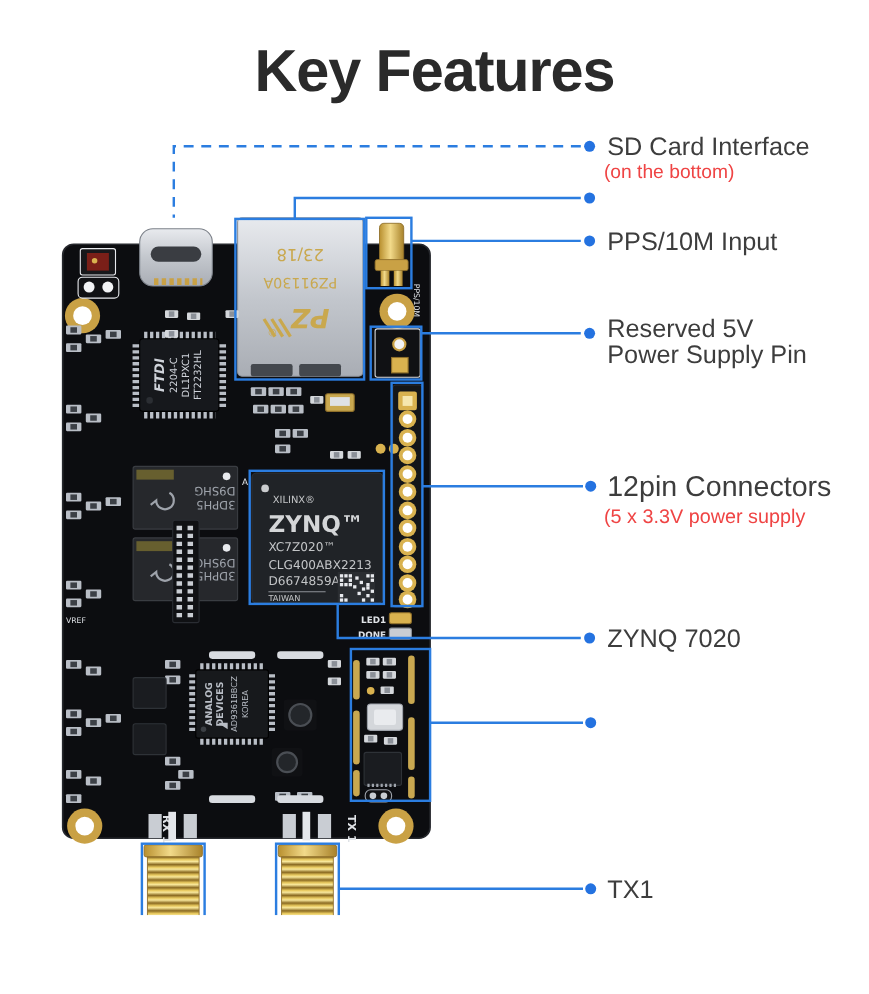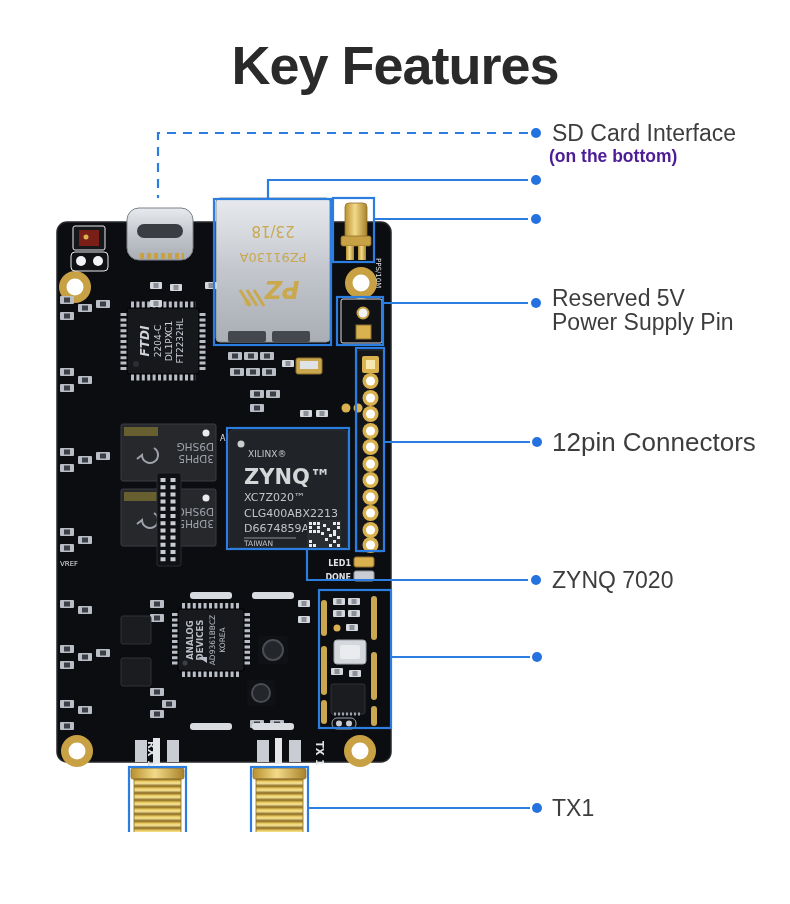--- a/index.html
+++ b/index.html
@@ -1,21 +1,21 @@
 <!DOCTYPE html>
 <html><head>
 <meta charset="utf-8">
 <style>
   html,body{margin:0;padding:0;background:#ffffff;}
   .page{position:relative;width:790px;height:832px;background:#fff;overflow:hidden;
         font-family:"Liberation Sans","DejaVu Sans",sans-serif;}
   .page-title{position:absolute;left:0;right:0;top:34px;text-align:center;
         font-size:54px;font-weight:bold;color:#2a2a2a;letter-spacing:-1px;}
   .lbl{position:absolute;left:552px;font-size:23px;color:#3d3d3d;white-space:nowrap;}
-  .lbl-sub{position:absolute;left:549px;font-size:17.5px;color:#4c1d95;white-space:nowrap;font-weight:bold;}
+  .lbl-sub{position:absolute;left:549px;font-size:17.5px;color:#ef4444;white-space:nowrap;}
   .lbl-big{position:absolute;left:552px;font-size:26px;color:#3d3d3d;white-space:nowrap;}
   svg{position:absolute;left:0;top:0;}
   svg text{font-family:"DejaVu Sans","Liberation Sans",sans-serif;}
 </style>
 </head>
 <body>
 
 <div class="page">
 
   <div class="page-title">Key Features</div>
@@ -394,19 +394,21 @@
         <circle cx="537" cy="442" r="5"></circle>
         <circle cx="536" cy="580" r="5"></circle>
       <circle cx="537" cy="657" r="5"></circle>
         <circle cx="537" cy="808" r="5"></circle>
         <circle cx="537" cy="868" r="5"></circle>
     </g>
   </svg>
 
   <div class="lbl" style="top:120px">SD Card Interface</div>
   <div class="lbl-sub" style="top:146px">(on the bottom)</div>
+  <div class="lbl" style="top:206px">PPS/10M Input</div>
   <div class="lbl" style="top:285px">Reserved 5V</div>
   <div class="lbl" style="top:309px">Power Supply Pin</div>
   <div class="lbl-big" style="top:427px">12pin Connectors</div>
+  <div class="lbl-sub" style="top:459px;font-size:18px">(5 x 3.3V power supply</div>
   <div class="lbl" style="top:567px">ZYNQ 7020</div>
   <div class="lbl" style="top:795px">TX1</div>
   <div class="lbl" style="top:855px">RX1</div>
 </div>
 
 </body></html>

